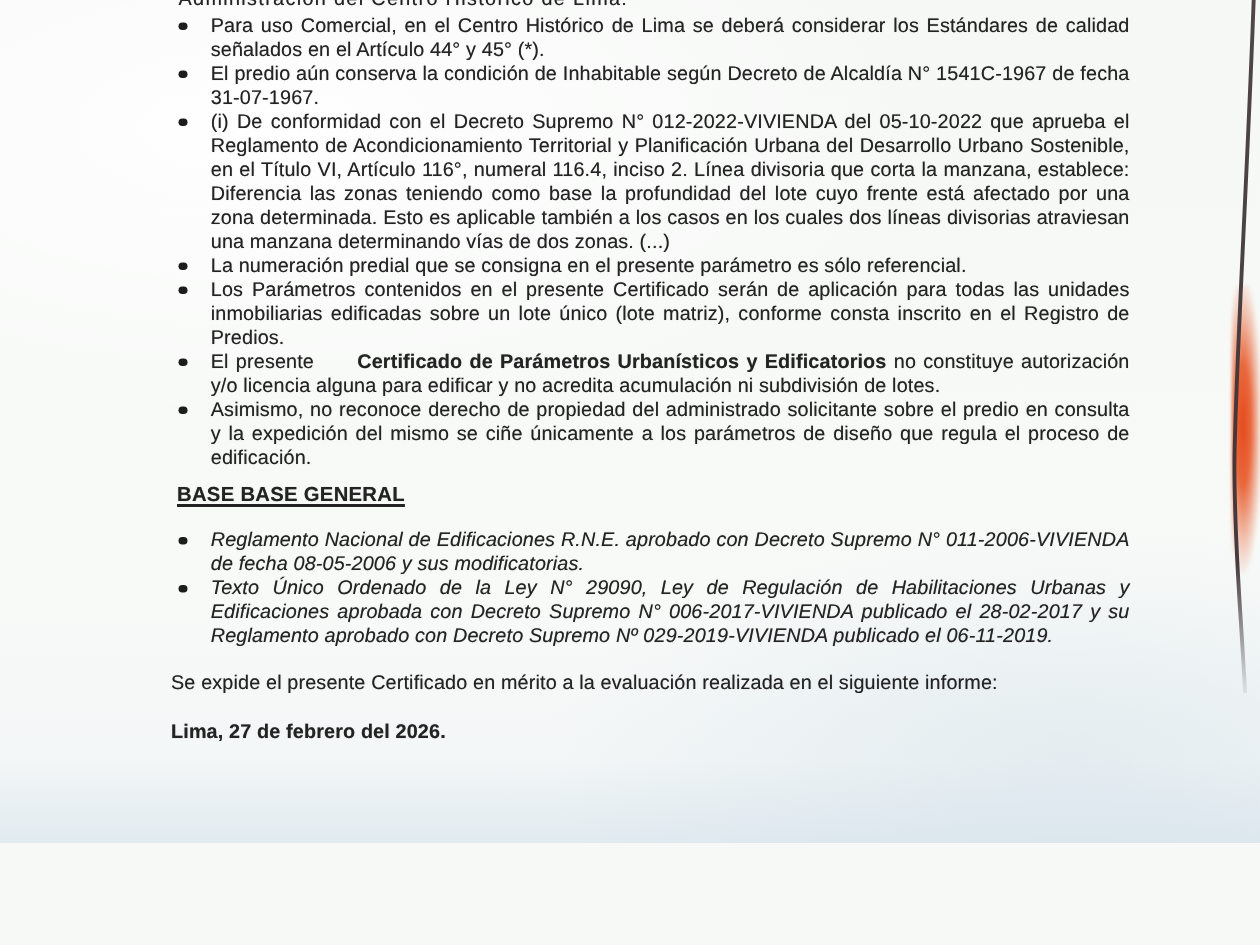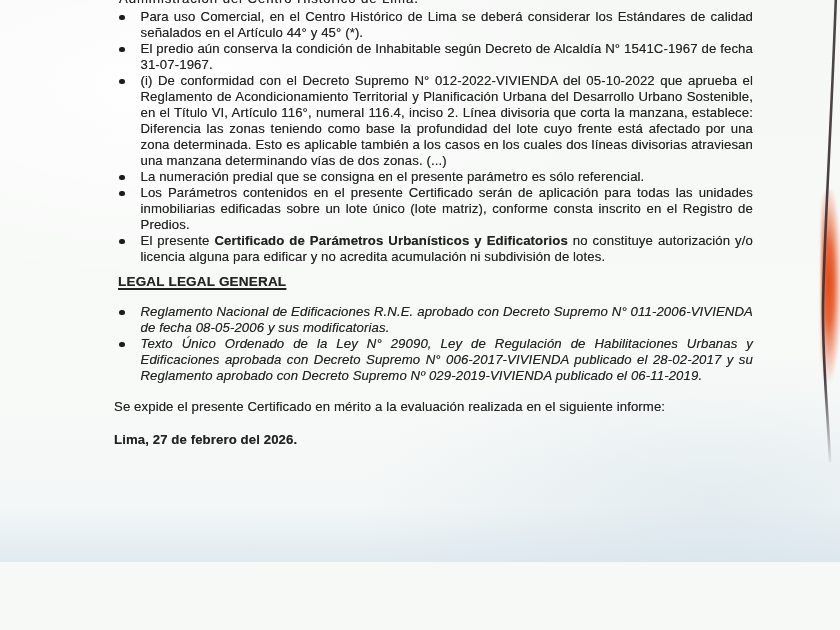--- a/index.html
+++ b/index.html
@@ -43,21 +43,21 @@
     padding-left: 22.5px;
     text-align: justify;
   }
   .dot {
     position: absolute;
     left: 1px; top: 5.5px;
     width: 5.5px; height: 5.5px;
     border-radius: 50%;
     background: #1c1c1c;
   }
-  .btext b { font-weight: bold; }
+  .btext b { font-weight: bold; margin-left: 24px; }
   h2.heading {
     margin: 9px 0 0 0;
     font-size: 13.5px;
     font-weight: bold;
     text-decoration: underline;
     text-decoration-thickness: 1.5px;
     text-underline-offset: 2px;
     letter-spacing: 0.2px;
   }
   ul.bullets.legal { margin-top: 14px; font-style: italic; }
@@ -140,23 +140,27 @@
         <span class="btext">La numeración predial que se consigna en el presente parámetro es sólo referencial.</span>
       </li>
       <li>
         <span class="dot"></span>
         <span class="btext">Los Parámetros contenidos en el presente Certificado serán de aplicación para todas las unidades inmobiliarias edificadas sobre un lote único (lote matriz), conforme consta inscrito en el Registro de Predios.</span>
       </li>
       <li>
         <span class="dot"></span>
         <span class="btext"><span>El presente </span><b>Certificado de Parámetros Urbanísticos y Edificatorios</b><span> no constituye autorización y/o licencia alguna para edificar y no acredita acumulación ni subdivisión de lotes.</span></span>
       </li>
+      <li>
+        <span class="dot"></span>
+        <span class="btext">Asimismo, no reconoce derecho de propiedad del administrado solicitante sobre el predio en consulta y la expedición del mismo se ciñe únicamente a los parámetros de diseño que regula el proceso de edificación.</span>
+      </li>
     </ul>
 
-    <h2 class="heading">LEGAL LEGAL GENERAL</h2>
+    <h2 class="heading">BASE BASE GENERAL</h2>
 
     <ul class="bullets legal">
       <li>
         <span class="dot"></span>
         <span class="btext">Reglamento Nacional de Edificaciones R.N.E. aprobado con Decreto Supremo N°&nbsp;011-2006-VIVIENDA de fecha 08-05-2006 y sus modificatorias.</span>
       </li>
       <li>
         <span class="dot"></span>
         <span class="btext">Texto Único Ordenado de la Ley N°&nbsp;29090, Ley de Regulación de Habilitaciones Urbanas y Edificaciones aprobada con Decreto Supremo N°&nbsp;006-2017-VIVIENDA publicado el 28-02-2017 y su Reglamento aprobado con Decreto Supremo Nº&nbsp;029-2019-VIVIENDA publicado el 06-11-2019.</span>
       </li>

